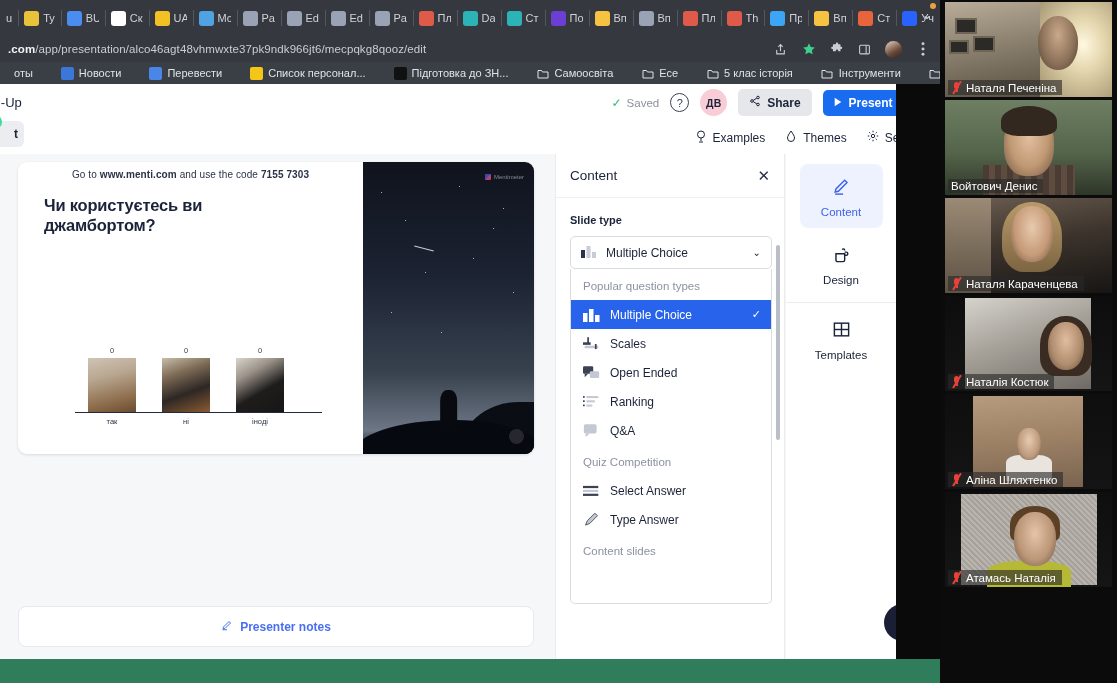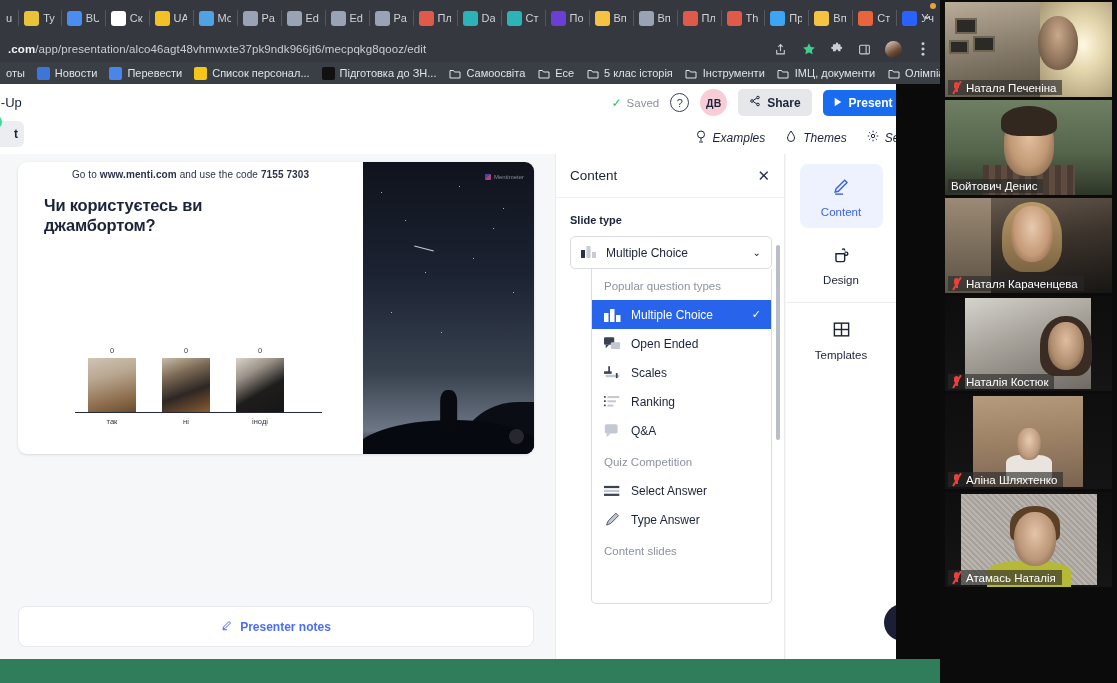--- a/index.html
+++ b/index.html
@@ -87,21 +87,21 @@
   .bookmarks {
     height: 22px;
     background: #3a3f46;
     display: flex; align-items: center;
     gap: 0px;
     font-size: 11px;
     color: #dfe3e8;
     overflow: hidden;
     padding-right: 4px;
   }
-  .bm { display: flex; align-items: center; gap: 5px; padding: 0 6px; white-space: nowrap; flex: 0 0 auto; }
+  .bm { display: flex; align-items: center; gap: 5px; padding: 0 14px; white-space: nowrap; flex: 0 0 auto; }
   .bmicon { width: 13px; height: 13px; flex: 0 0 auto; display:flex;align-items:center;justify-content:center; border-radius:2px; font-size: 8px; }
 
   
   .app {
     position: absolute; left: 0; top: 84px;
     width: 940px; height: 575px;
     background: #ffffff;
     overflow: hidden;
   }
   .app-top {
@@ -162,21 +162,21 @@
     padding-right: 6px;
     color: #1b2339; font-size: 12px; font-weight: 600;
   }
   .star-badge {
     position: absolute; left: 12px; top: -6px;
     width: 14px; height: 14px; border-radius: 50%;
     background: #3ddc97; color: #0b2a1d;
     font-size: 8px; display: flex; align-items: center; justify-content: center;
   }
   .sub-right { margin-left: auto; display: flex; align-items: center; gap: 20px; }
-  .sub-item { display: flex; align-items: center; gap: 6px; color: #1b2339; font-size: 12px; font-style: italic; }
+  .sub-item { display: flex; align-items: center; gap: 6px; color: #1b2339; font-size: 12px; }
 
   .app-body {
     position: relative;
     height: 505px;
     background: #f6f7f9;
     display: flex;
   }
 
   
   .editor-col {
@@ -312,21 +312,20 @@
   .select-box .scar { margin-left: auto; color: #1b2339; font-size: 10px; }
 
   .dropdown {
     border: 1px solid #d9dce2; border-top: none;
     border-radius: 0 0 5px 5px;
     background: #fff;
     margin-top: 0;
     padding-bottom: 23px;
     height: 335px;
     overflow: hidden;
-    margin-left: 21px;
   }
   .dd-group { font-size: 11.5px; color: #8c92a1; padding: 11px 12px 8px 12px; }
   .dd-item {
     height: 29px; display: flex; align-items: center;
     gap: 10px; padding: 0 10px 0 12px;
     font-size: 12px; color: #1b2339;
   }
   .dd-item.active { background: #2763eb; color: #fff; }
   .dd-item .ddcheck { margin-left: auto; font-size: 11px; }
   .dd-icon { width: 17px; height: 15px; flex: 0 0 auto; display:flex;align-items:flex-end; gap:1.5px;}
@@ -812,37 +811,37 @@
                       <rect x="6" y="1" width="4.5" height="13" fill="#fff"></rect>
                       <rect x="12" y="7" width="4.5" height="7" fill="#fff"></rect>
                     </svg>
                   </span>
                   <span>Multiple Choice</span>
                   <span class="ddcheck">✓</span>
                 </div>
                 <div class="dd-item">
                   <span class="dd-icon">
                     <svg width="17" height="14" viewBox="0 0 20 16">
-                      <rect x="0" y="0" width="12" height="9" rx="1.5" fill="#3b4254"></rect>
-                      <path d="M2 9h4l-4 4z" fill="#3b4254"></path>
-                      <rect x="8" y="6" width="11" height="8" rx="1.5" fill="#c4c8d2"></rect>
-                    </svg>
-                  </span>
-                  <span>Open Ended</span>
-                </div>
-                <div class="dd-item">
-                  <span class="dd-icon">
-                    <svg width="17" height="14" viewBox="0 0 20 16">
                       <rect x="0" y="6" width="9" height="3" fill="#3b4254"></rect>
                       <rect x="5" y="0" width="2" height="7" fill="#3b4254"></rect>
                       <rect x="2" y="10" width="16" height="3" fill="#c4c8d2"></rect>
                       <rect x="14" y="8" width="2" height="6" fill="#3b4254"></rect>
                     </svg>
                   </span>
                   <span>Scales</span>
+                </div>
+                <div class="dd-item">
+                  <span class="dd-icon">
+                    <svg width="17" height="14" viewBox="0 0 20 16">
+                      <rect x="0" y="0" width="12" height="9" rx="1.5" fill="#3b4254"></rect>
+                      <path d="M2 9h4l-4 4z" fill="#3b4254"></path>
+                      <rect x="8" y="6" width="11" height="8" rx="1.5" fill="#c4c8d2"></rect>
+                    </svg>
+                  </span>
+                  <span>Open Ended</span>
                 </div>
                 <div class="dd-item">
                   <span class="dd-icon">
                     <svg width="17" height="14" viewBox="0 0 20 16">
                       <rect x="0" y="1" width="2" height="2" fill="#3b4254"></rect>
                       <rect x="4" y="1" width="14" height="2.4" fill="#c4c8d2"></rect>
                       <rect x="0" y="6" width="2" height="2" fill="#3b4254"></rect>
                       <rect x="4" y="6" width="10" height="2.4" fill="#c4c8d2"></rect>
                       <rect x="0" y="11" width="2" height="2" fill="#3b4254"></rect>
                       <rect x="4" y="11" width="7" height="2.4" fill="#c4c8d2"></rect>

